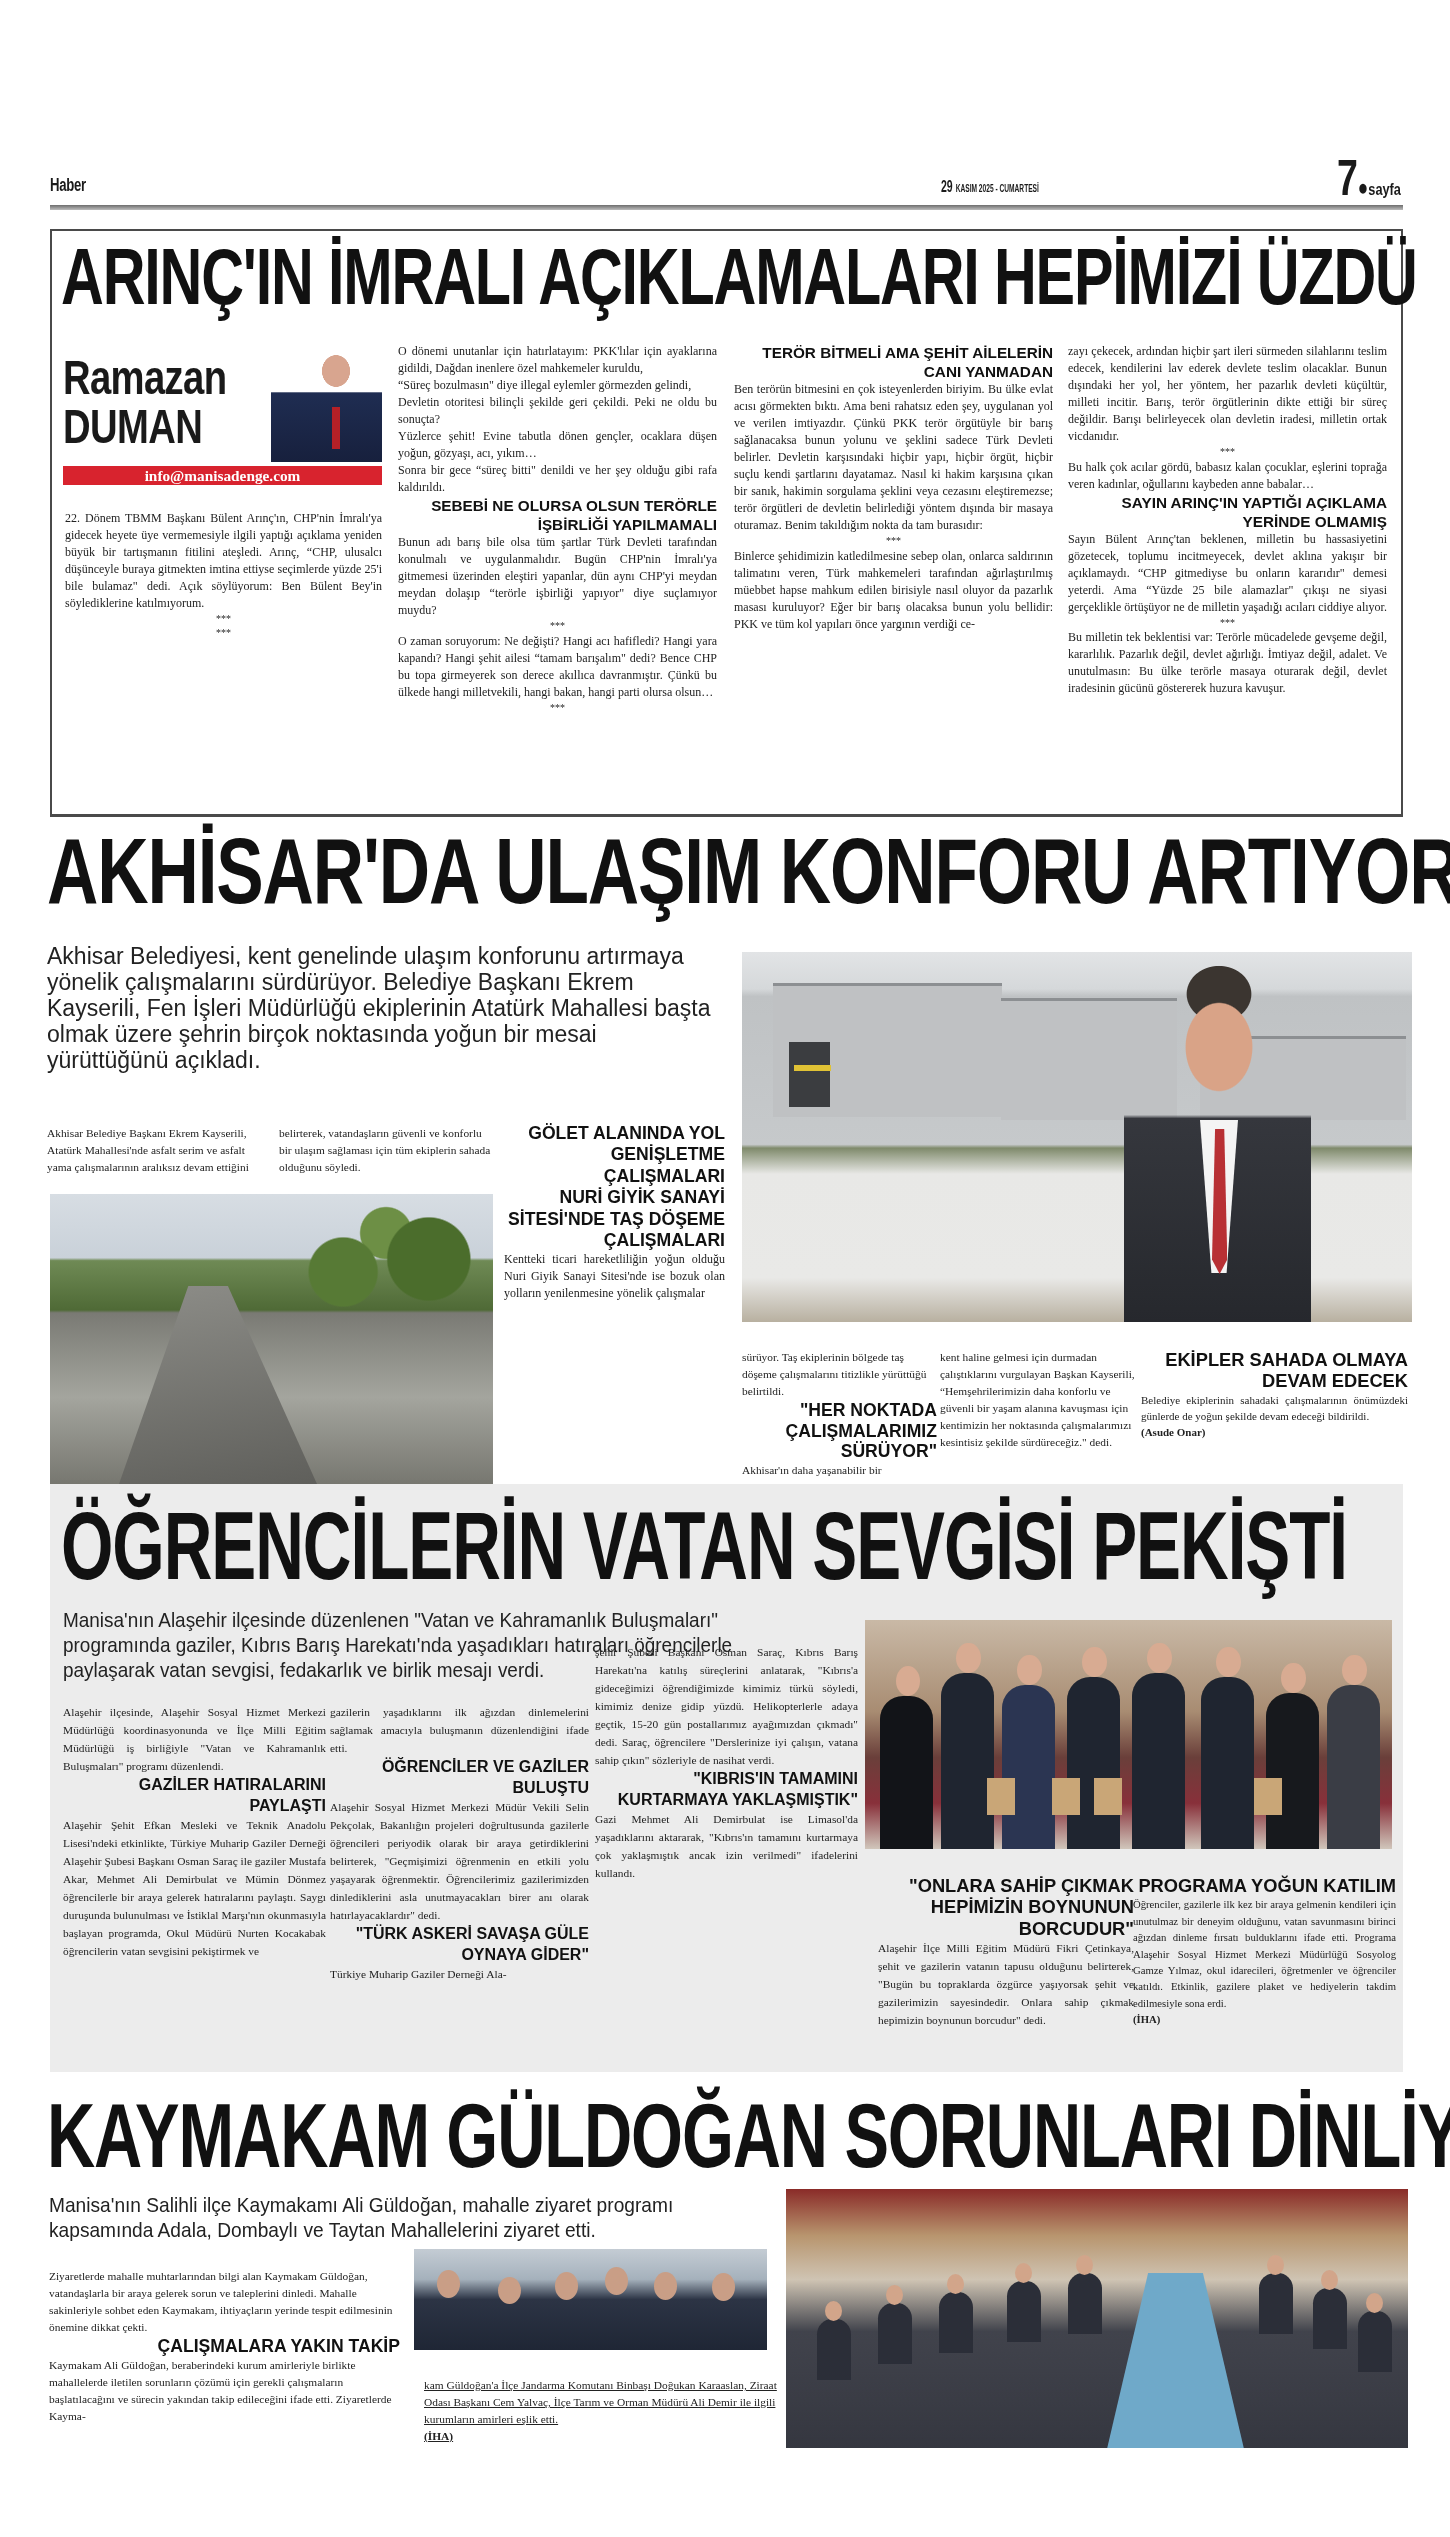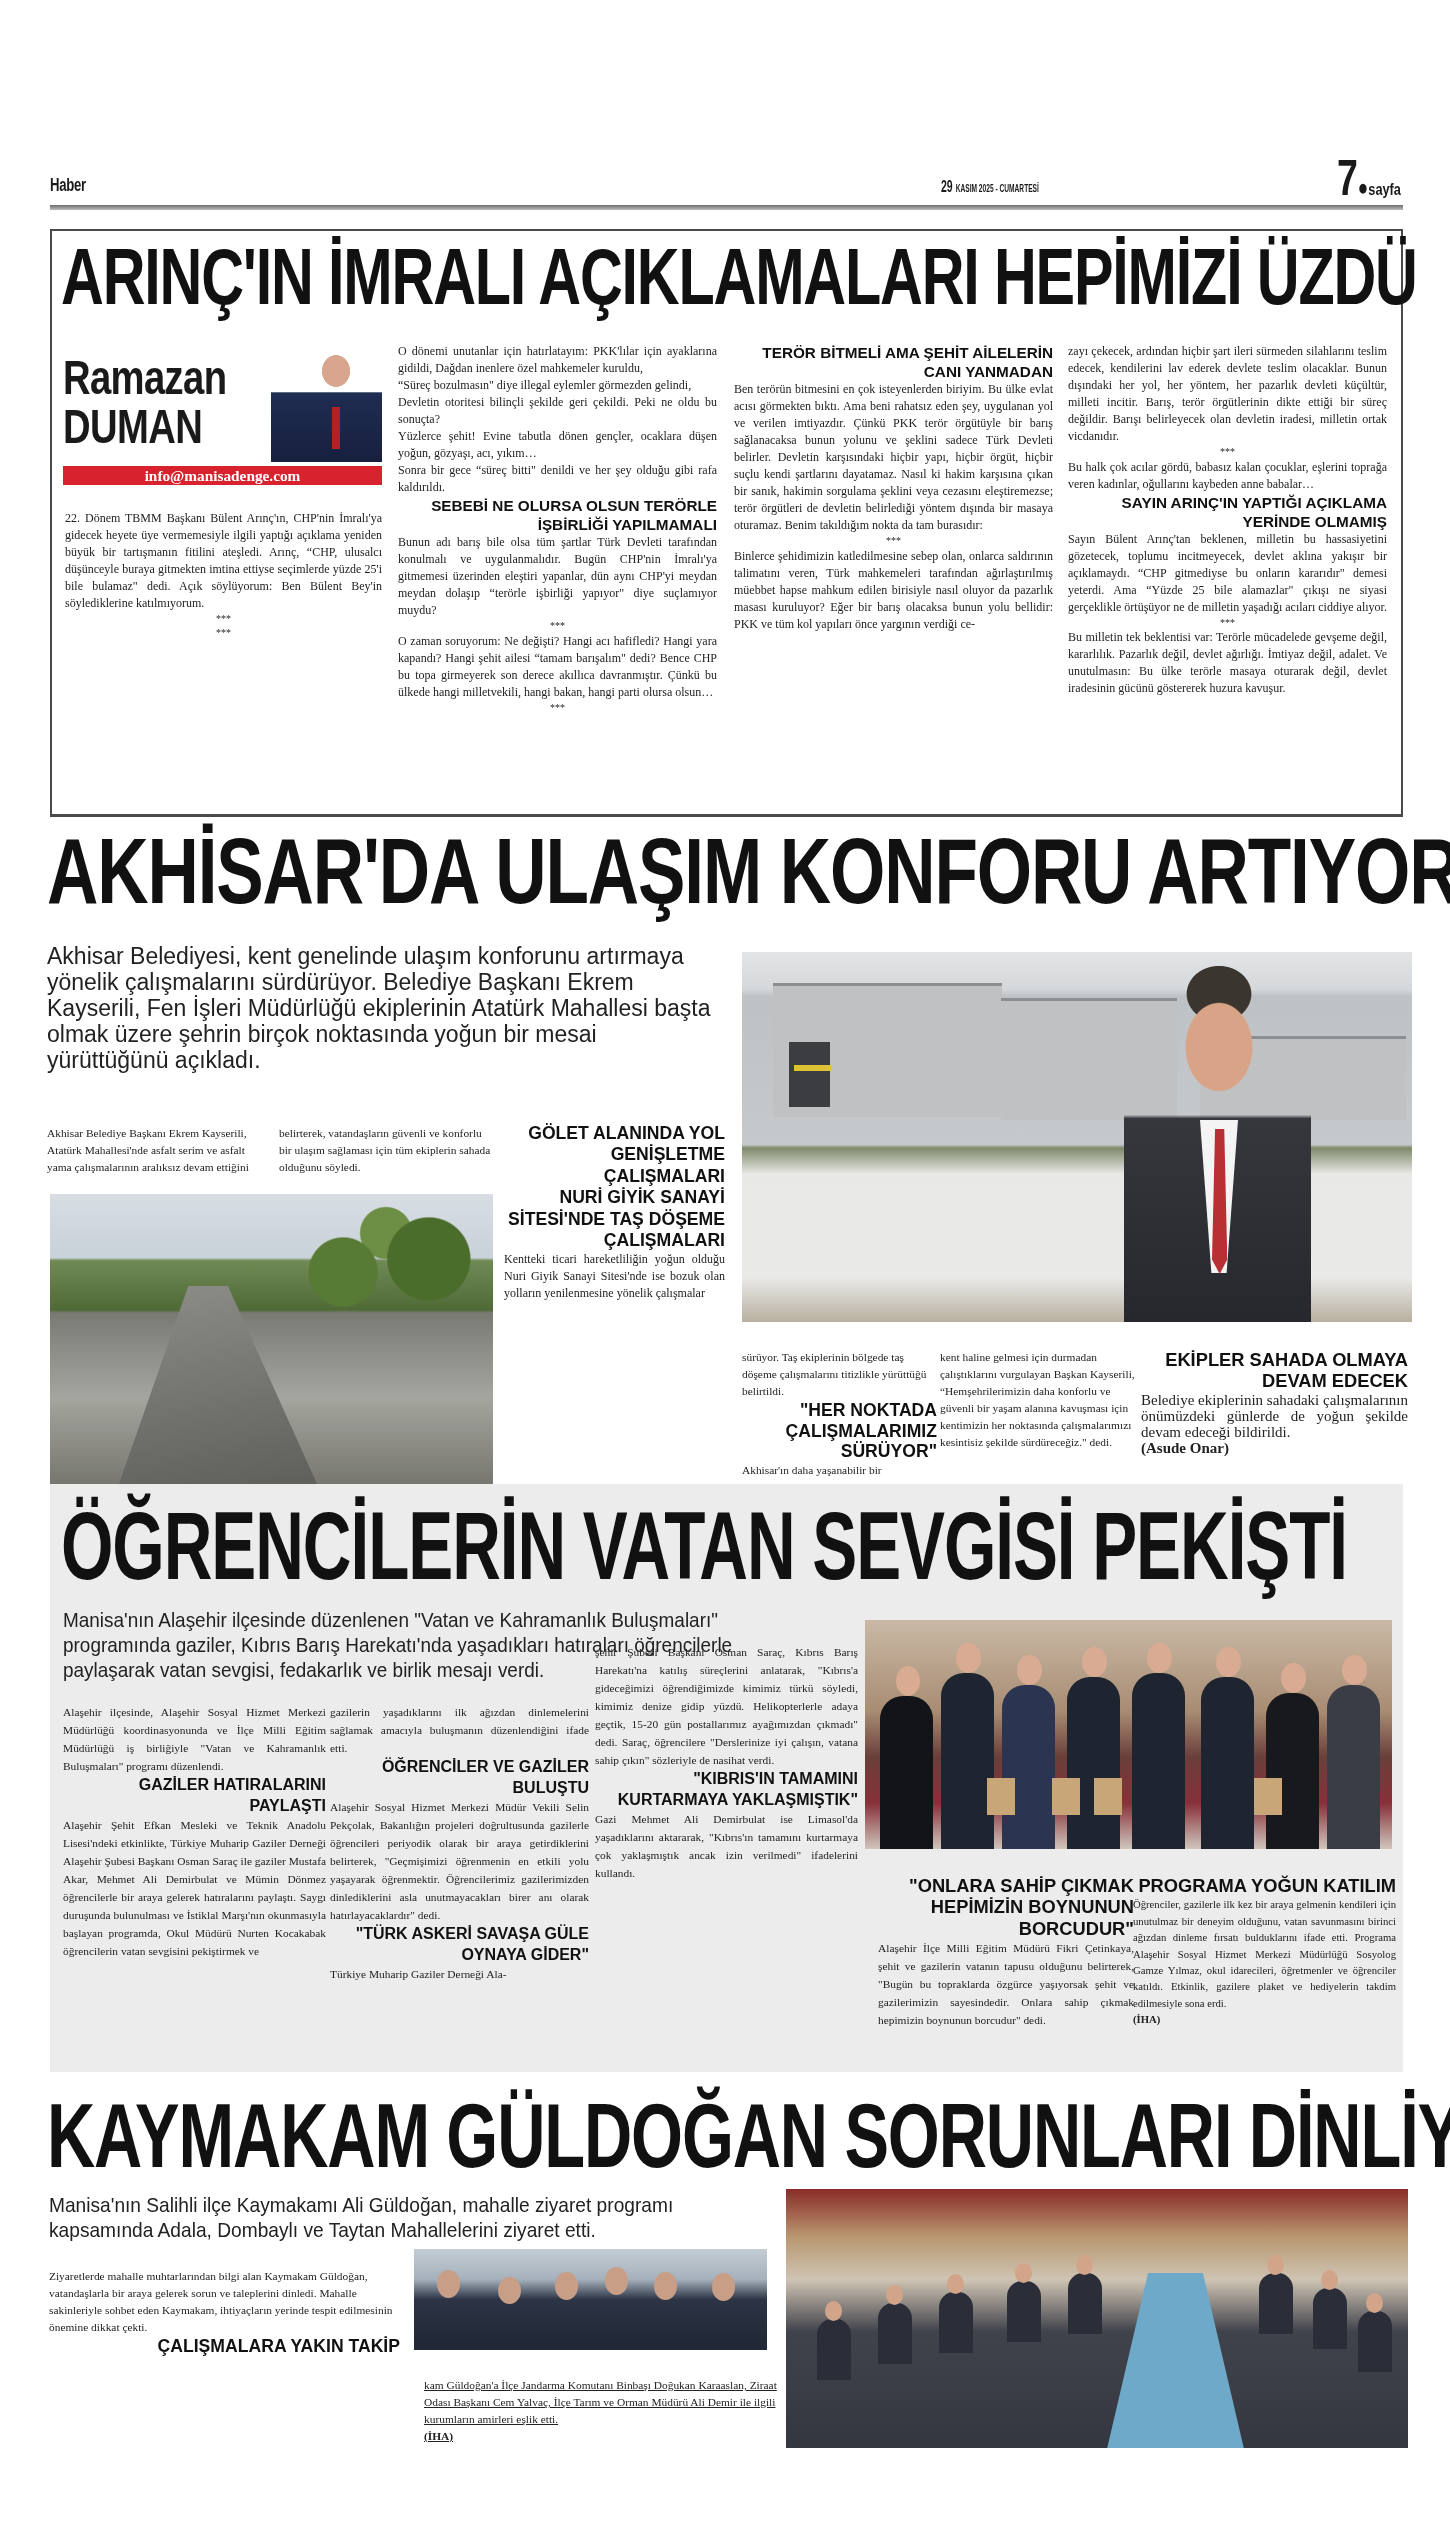--- a/index.html
+++ b/index.html
@@ -59,21 +59,21 @@
      radial-gradient(ellipse 53px 70px at 95px 95px, #d9a387 62%, transparent 64%),
      radial-gradient(ellipse 53px 46px at 95px 42px, #3b3530 60%, transparent 62%),
      linear-gradient(180deg, transparent 0%, transparent 44%, #35373d 45%, #26282d 100%); }
   .photo-site .person .shirt { position: absolute; left: 76px; top: 168px; width: 38px; height: 153px; background: #f4f4f4; clip-path: polygon(0 0, 100% 0, 70% 100%, 30% 100%); }
   .photo-site .person .tie { position: absolute; left: 88px; top: 177px; width: 15.3px; height: 145px; background: #b83034; clip-path: polygon(20% 0, 80% 0, 100% 90%, 50% 100%, 0 90%); }
   .a2c4 { left: 742px; top: 1329px; width: 195px; }
   .a2c4 .subhead { font-size: 17.6px; line-height: 20.6px; }
   .a2c5 { left: 940px; top: 1329px; width: 195px; }
   .a2c6 { left: 1141px; top: 1329px; width: 267px; }
   .a2c6 .subhead { font-size: 18.3px; line-height: 21.4px; }
-  .a2c6 .small { font-size: 15px; line-height: 16px; }
+  .a2c6 .small { font-size: 11px; line-height: 16px; }
   .byline { font-weight: bold; }
 
   
   .box3 { left: 50px; top: 1484px; width: 1353px; height: 588px; background: #ececec; }
   .h3 { left: 61px; top: 1492px; font-size: 96px; line-height: 107px; transform: scaleX(0.702); }
   .lead3 { left: 63px; top: 1607px; width: 809px; font-size: 20.6px; line-height: 25px; transform: scaleX(0.92); transform-origin: left top; }
   .a3 .col, .a3.col { font-size: 11.4px; line-height: 18px; }
   .a3c1 { left: 63px; top: 1683px; width: 263px; }
   .a3c2 { left: 330px; top: 1683px; width: 259px; }
   .a3c3 { left: 595px; top: 1623px; width: 263px; }
@@ -238,20 +238,21 @@
   <div class="subhead">PROGRAMA YOĞUN KATILIM</div>
   <p class="small">Öğrenciler, gazilerle ilk kez bir araya gelmenin kendileri için unutulmaz bir deneyim olduğunu, vatan savunmasını birinci ağızdan dinleme fırsatı bulduklarını ifade etti. Programa Alaşehir Sosyal Hizmet Merkezi Müdürlüğü Sosyolog Gamze Yılmaz, okul idarecileri, öğretmenler ve öğrenciler katıldı. Etkinlik, gazilere plaket ve hediyelerin takdim edilmesiyle sona erdi.</p>
   <p class="small byline">(İHA)</p>
 </div>
 
 <div class="abs headline h4">KAYMAKAM GÜLDOĞAN SORUNLARI DİNLİYOR</div>
 <div class="abs lead lead4">Manisa'nın Salihli ilçe Kaymakamı Ali Güldoğan, mahalle ziyaret programı kapsamında Adala, Dombaylı ve Taytan Mahallelerini ziyaret etti.</div>
 <div class="abs col narrow a4c1">
   <p>Ziyaretlerde mahalle muhtarlarından bilgi alan Kaymakam Güldoğan, vatandaşlarla bir araya gelerek sorun ve taleplerini dinledi. Mahalle sakinleriyle sohbet eden Kaymakam, ihtiyaçların yerinde tespit edilmesinin önemine dikkat çekti.</p>
   <div class="subhead">ÇALIŞMALARA YAKIN TAKİP</div>
+  <p>Kaymakam Ali Güldoğan, beraberindeki kurum amirleriyle birlikte mahallelerde iletilen sorunların çözümü için gerekli çalışmaların başlatılacağını ve sürecin yakından takip edileceğini ifade etti. Ziyaretlerde Kayma-</p>
 </div>
 <div class="abs photo-visit">
   <div class="h" style="left:23px;"></div>
   <div class="h" style="left:84px;top:27.5px;"></div>
   <div class="h" style="left:141px;top:23px;"></div>
   <div class="h" style="left:191px;top:18.3px;"></div>
   <div class="h" style="left:240px;top:23px;"></div>
   <div class="h" style="left:298px;top:24.4px;"></div>
 </div>
 <div class="abs col narrow a4c2">

